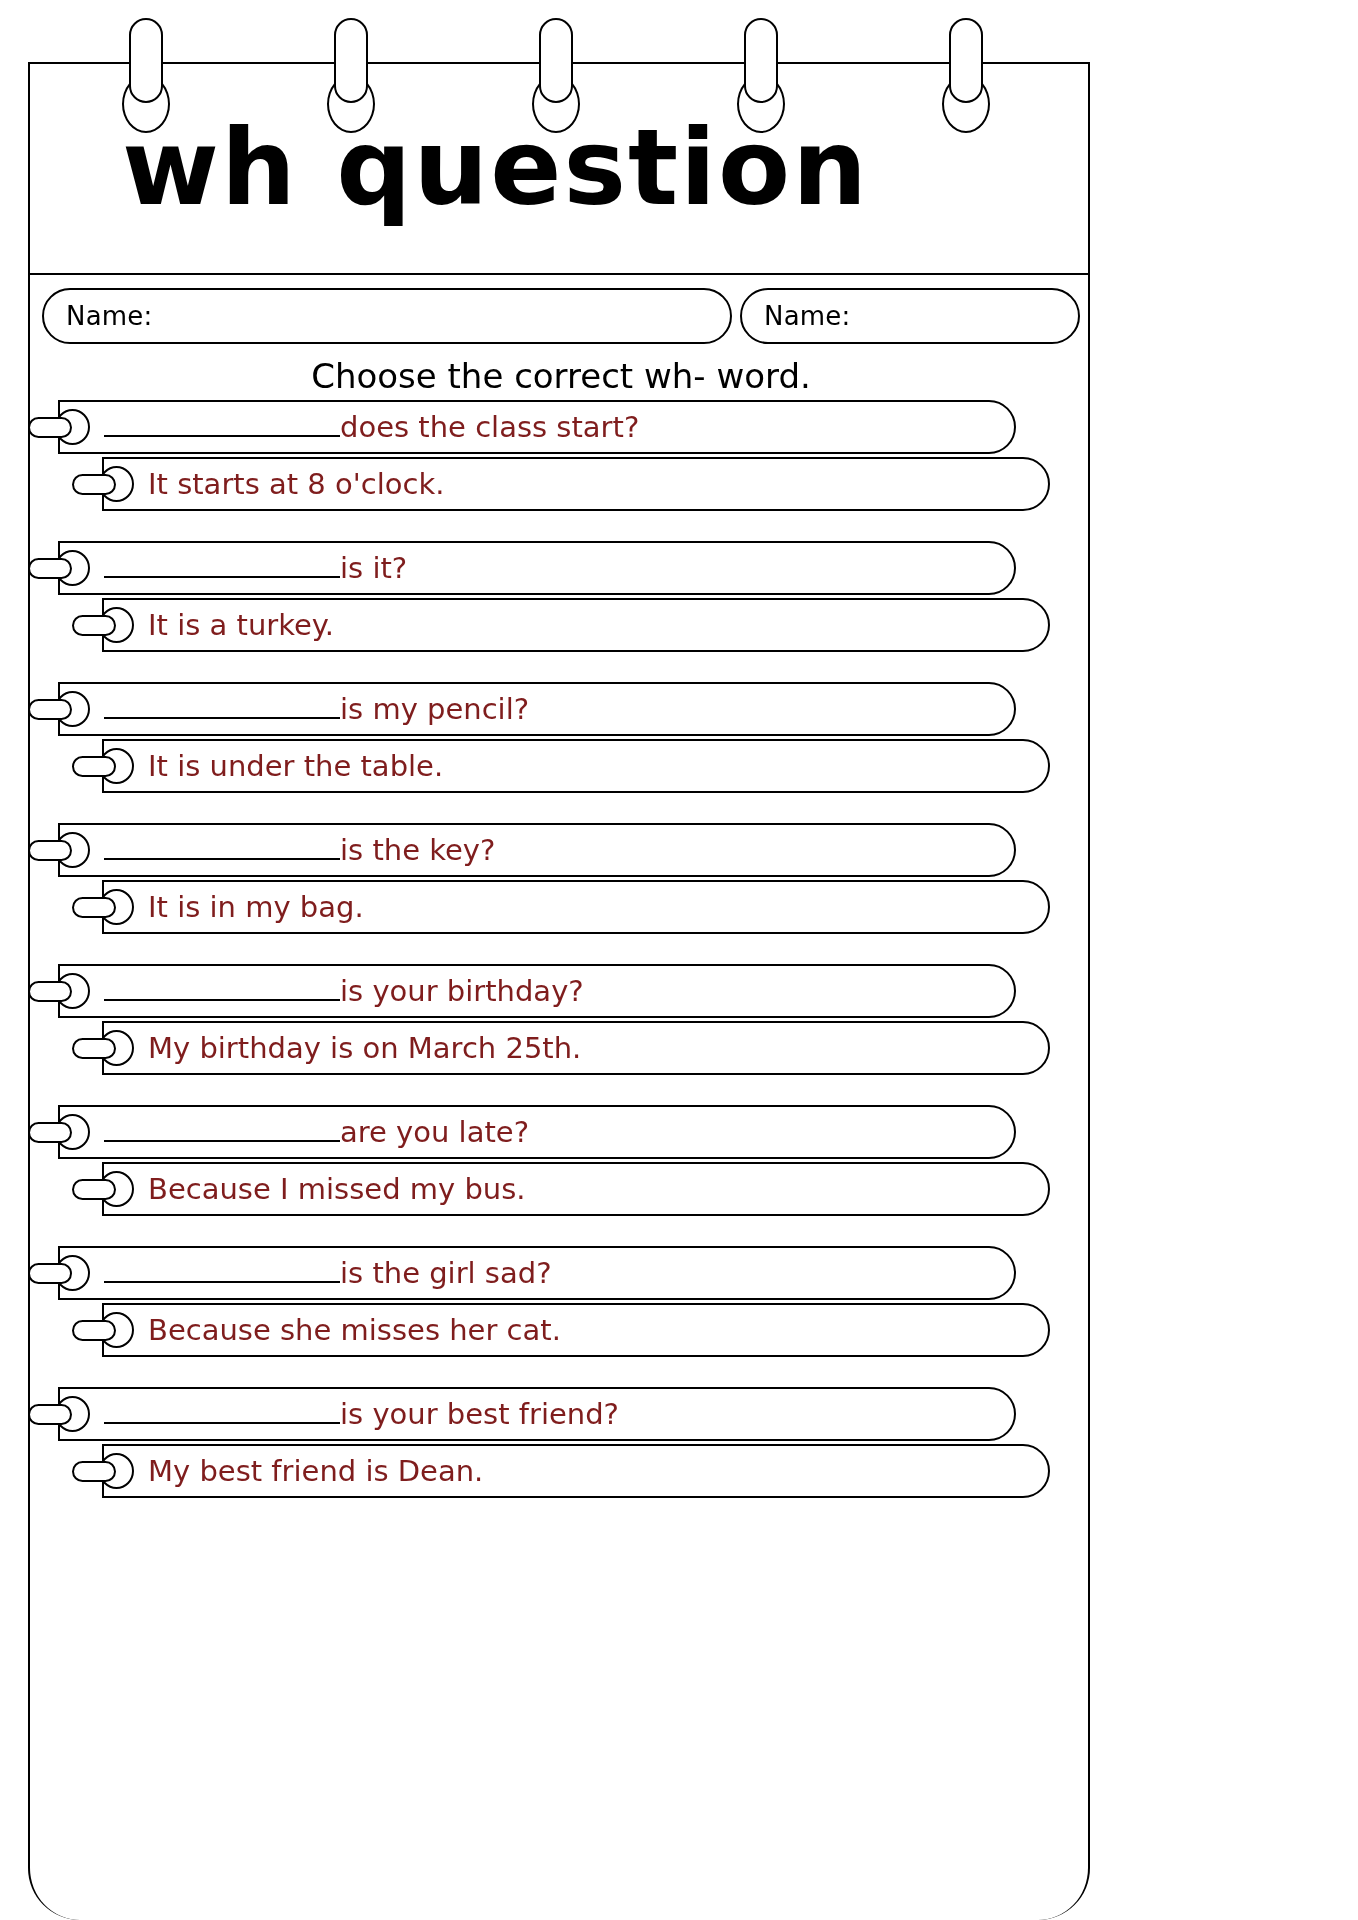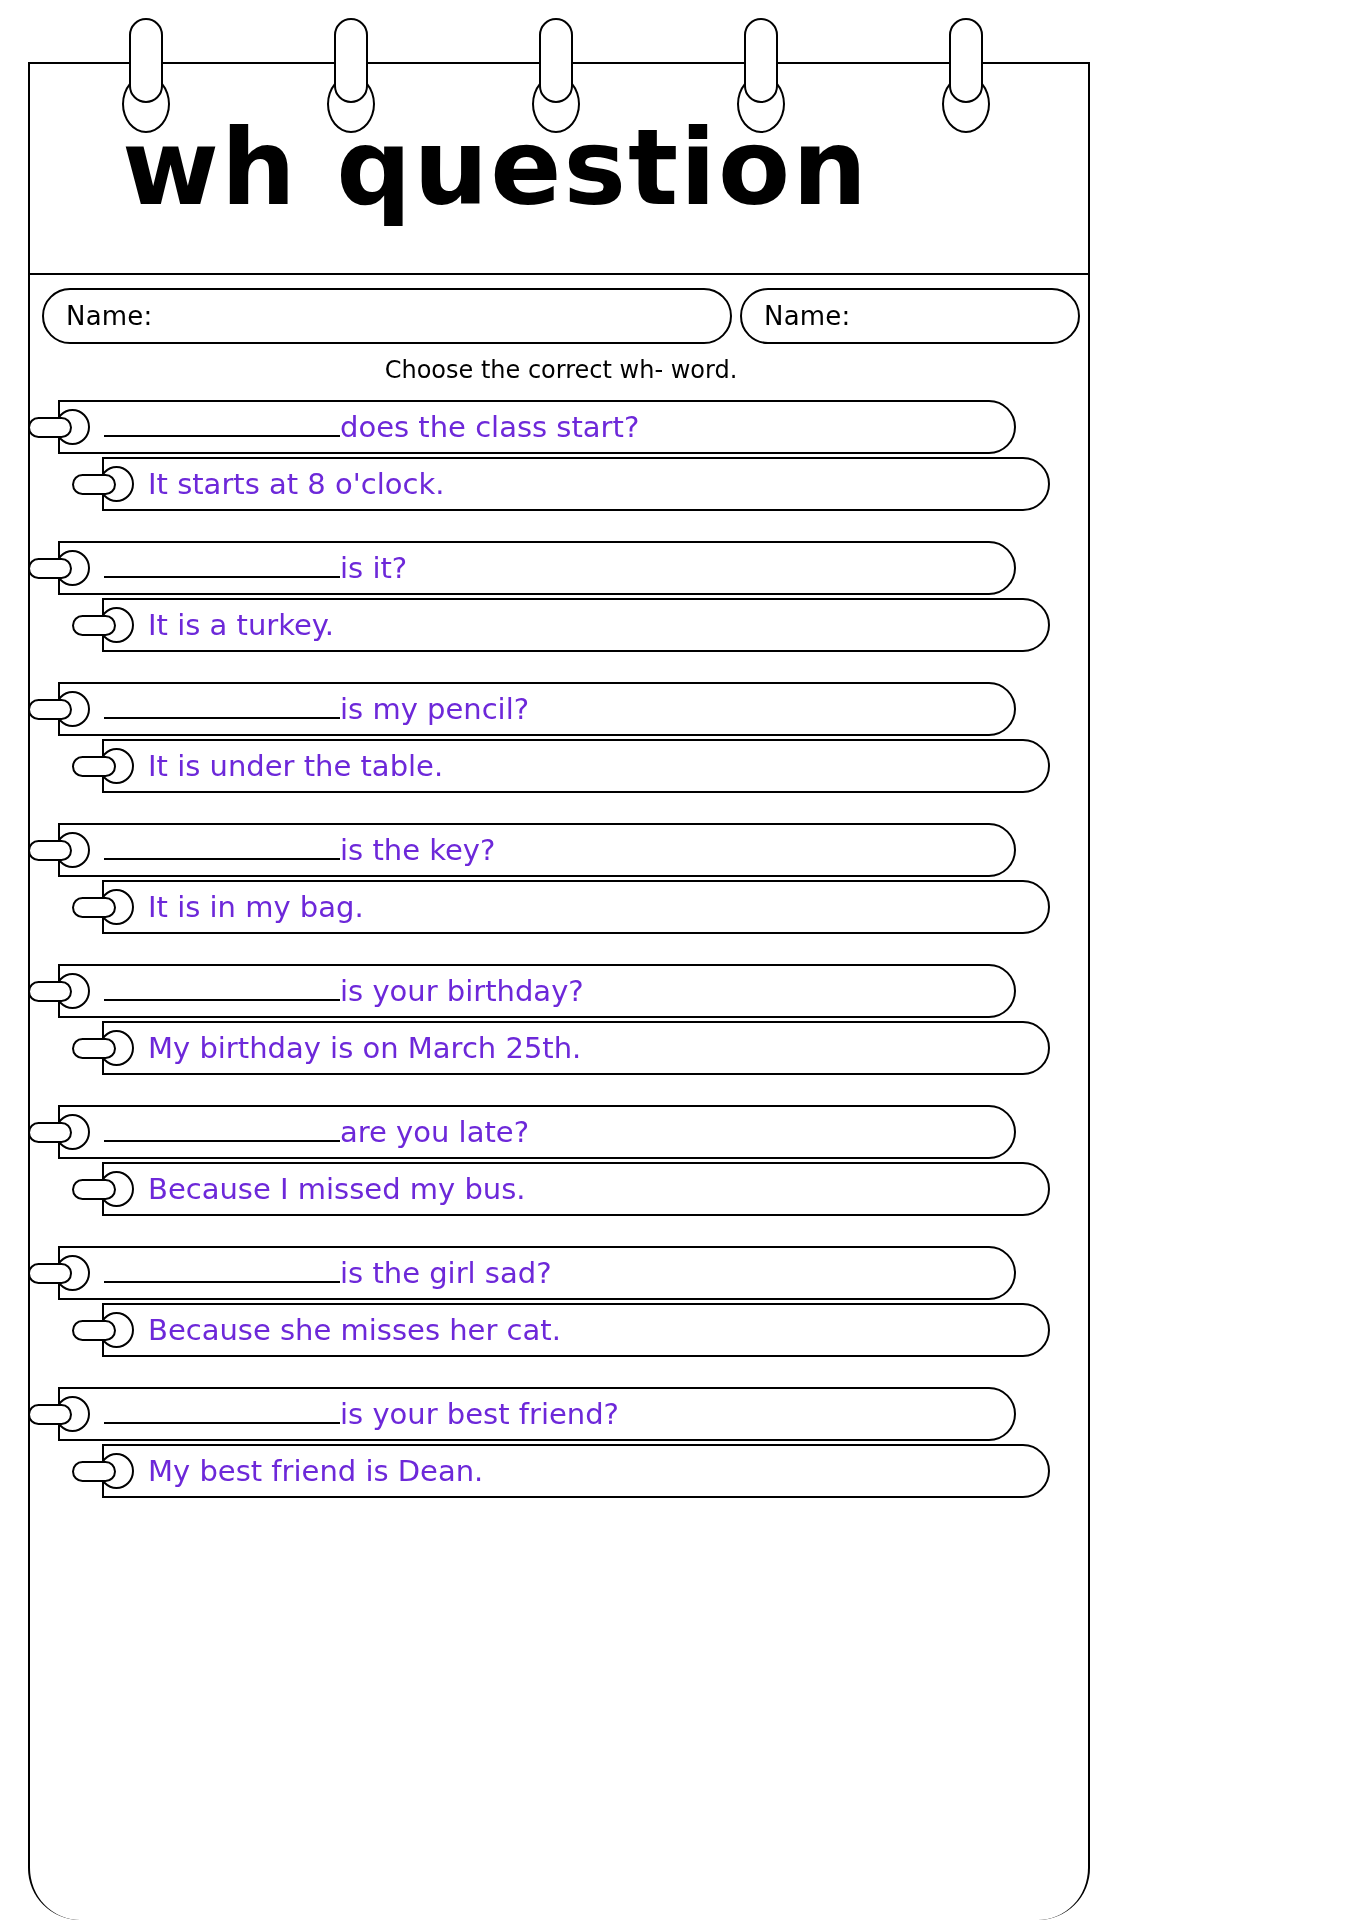--- a/index.html
+++ b/index.html
@@ -121,21 +121,21 @@
   }
 
   
   .instruction {
     position: absolute;
     left: 0;
     top: 292px;
     width: 1062px;
     text-align: center;
     font-family: "DejaVu Sans", sans-serif;
-    font-size: 24px;
+    font-size: 34px;
     color: #000;
   }
 
   
   .qlist {
     position: absolute;
     left: 0;
     top: 336px;
     width: 1062px;
   }
@@ -190,21 +190,21 @@
     border-radius: 11px;
     background: #fff;
   }
 
   .row-text {
     position: relative;
     z-index: 2;
     margin-left: 44px;
     font-family: "DejaVu Sans", sans-serif;
     font-size: 29px;
-    color: #6d28d9;
+    color: #7f1d1d;
     white-space: nowrap;
     display: flex;
     align-items: baseline;
   }
   .row.answer .row-text { margin-left: 44px; }
 
   .blank {
     display: inline-block;
     width: 236px;
     border-bottom: 2.4px solid #000;

